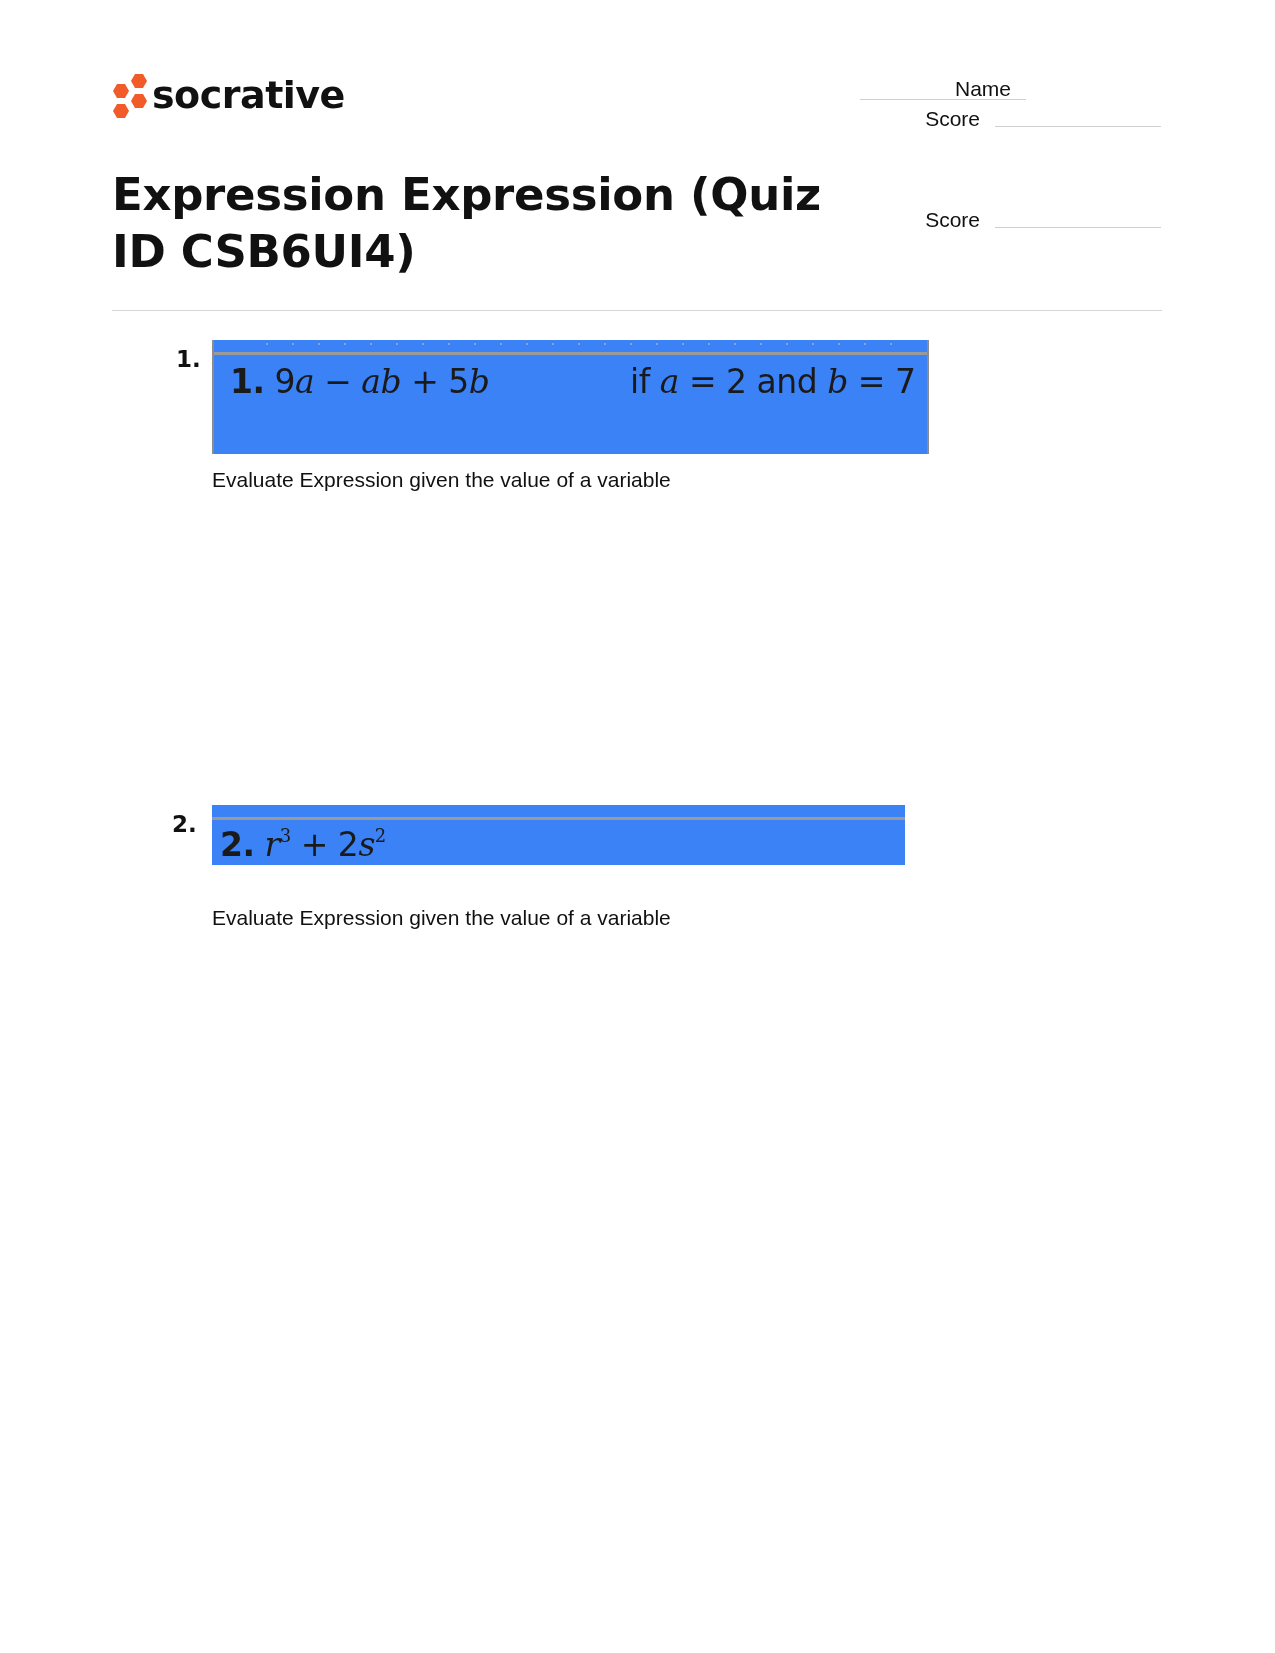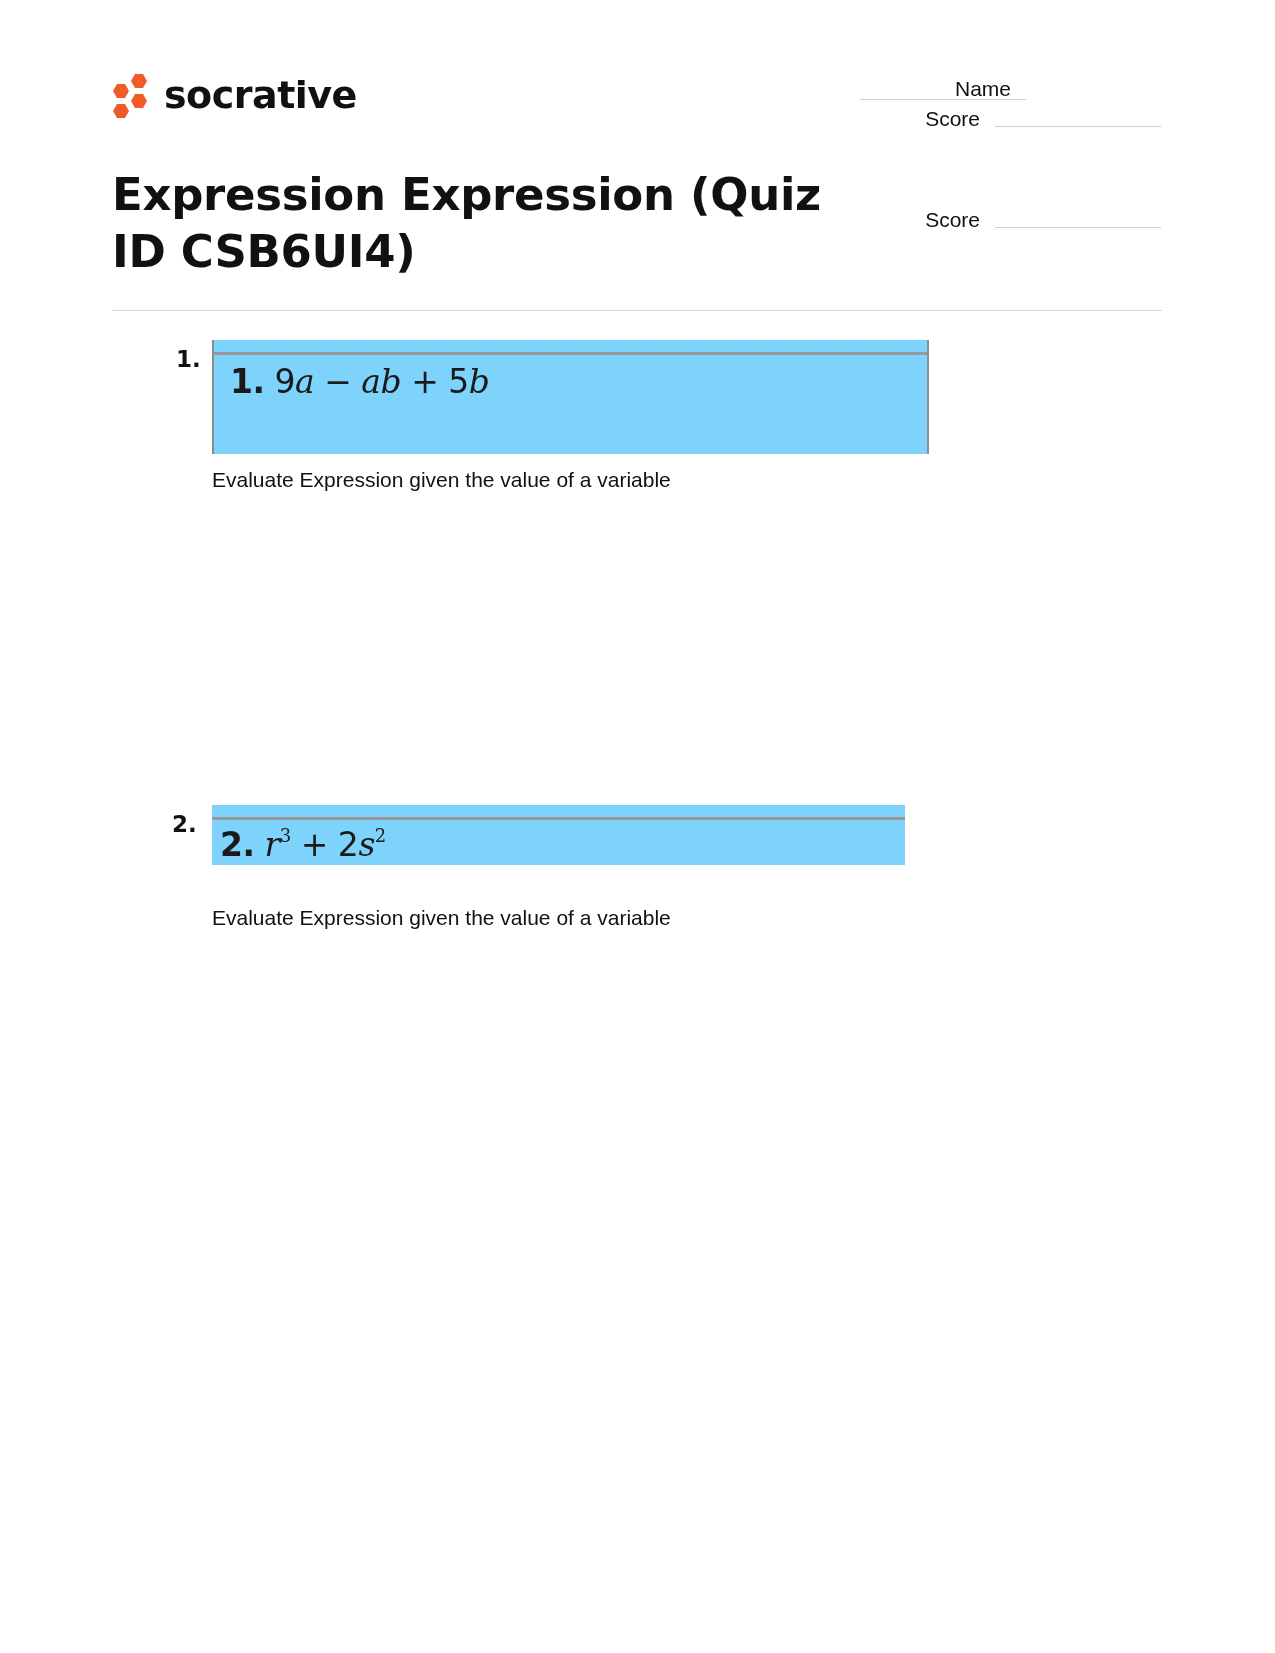--- a/index.html
+++ b/index.html
@@ -5,21 +5,21 @@
   html, body { margin: 0; padding: 0; background: #ffffff; }
   body {
     width: 1275px; height: 1653px; position: relative; overflow: hidden;
     font-family: "Liberation Sans", "DejaVu Sans", sans-serif; color: #111111;
   }
   .logo { position: absolute; left: 112px; top: 72px; display: flex; align-items: center; }
   .logo svg { display: block; }
   .logo-text {
     font-family: "DejaVu Sans", sans-serif; font-weight: bold;
     font-size: 38px; letter-spacing: -0.5px; color: #111111;
-    margin-left: 16px; line-height: 1; position: relative; top: -2px;
+    margin-left: 4px; line-height: 1; position: relative; top: -2px;
   }
   .title {
     position: absolute; left: 112px; top: 166px; width: 760px;
     font-family: "DejaVu Sans", sans-serif; font-weight: bold;
     font-size: 45px; line-height: 57px; color: #111111; margin: 0;
     letter-spacing: -0.3px;
   }
   .field { position: absolute; display: flex; align-items: flex-end; }
   .field-label {
     width: 120px; text-align: right; font-size: 21px; color: #111;
@@ -28,21 +28,21 @@
   .field-line { width: 166px; height: 0; border-bottom: 1.5px solid #cfcfcf; margin-bottom: 2px; }
   .divider { position: absolute; left: 112px; top: 310px; width: 1050px; height: 0; border-top: 1.5px solid #d6d6d6; }
 
   .q-num {
     position: absolute; font-family: "DejaVu Sans", sans-serif; font-weight: bold;
     font-size: 23px; color: #111;
   }
   .q-desc { position: absolute; left: 212px; font-size: 21px; color: #111; }
 
   
-  .scan { position: absolute; background: #7dd3fc; }
+  .scan { position: absolute; background: #3b82f6; }
   .scan1 { left: 212px; top: 340px; width: 713px; height: 114px; border-left: 2px solid #8c8c8c; border-right: 2px solid #8c8c8c; }
   .scan1 .topline { position: absolute; left: 0; right: 0; top: 12px; border-top: 3px solid #9a9a9a; }
   .scan2 { left: 212px; top: 805px; width: 693px; height: 60px; }
   .scan2 .topline { position: absolute; left: 0; right: 0; top: 12px; border-top: 3px solid #9a9a9a; }
   .dots { position: absolute; left: 40px; right: 20px; top: 0; height: 8px;
           background-image: radial-gradient(circle, #bbb 1px, transparent 1.5px);
           background-size: 26px 8px; opacity: 0.6; }
   .expr { position: absolute; font-size: 33px; color: #1a1a1a; font-family: "DejaVu Sans", sans-serif; white-space: nowrap; letter-spacing: -0.5px; }
   .expr .bold { font-weight: bold; }
   .expr i { font-family: "DejaVu Serif", serif; font-style: italic; }
@@ -80,20 +80,23 @@
 
 <div>
   <span class="q-num" style="left:176px; top:346px;">1.</span>
   <div class="scan scan1">
     <div class="dots"></div>
     <div class="topline"></div>
     <div class="expr" style="left:16px; top:22px;">
       <span class="bold">1.</span>
       <span>9</span><i>a</i><span> − </span><i>ab</i><span> + 5</span><i>b</i>
     </div>
+    <div class="expr" style="left:416px; top:22px;">
+      <span>if </span><i>a</i><span> = 2 and </span><i>b</i><span> = 7</span>
+    </div>
   </div>
   <span class="q-desc" style="top:468px;">Evaluate Expression given the value of a variable</span>
 </div>
 
 <div>
   <span class="q-num" style="left:172px; top:811px;">2.</span>
   <div class="scan scan2">
     <div class="topline"></div>
     <div class="expr" style="left:8px; top:20px;">
       <span class="bold">2.</span>

